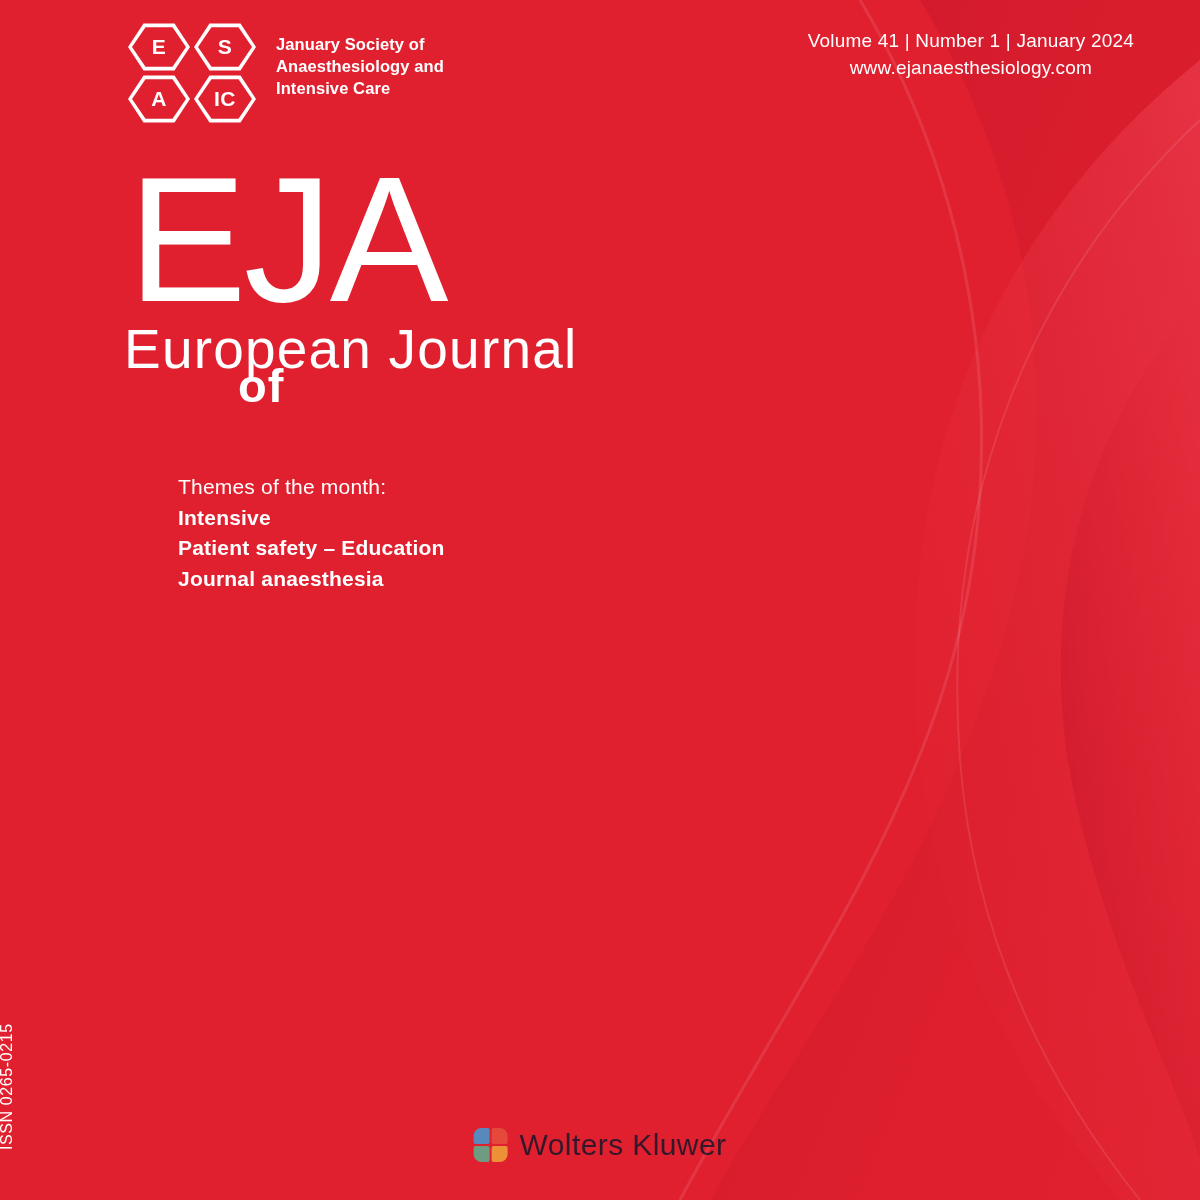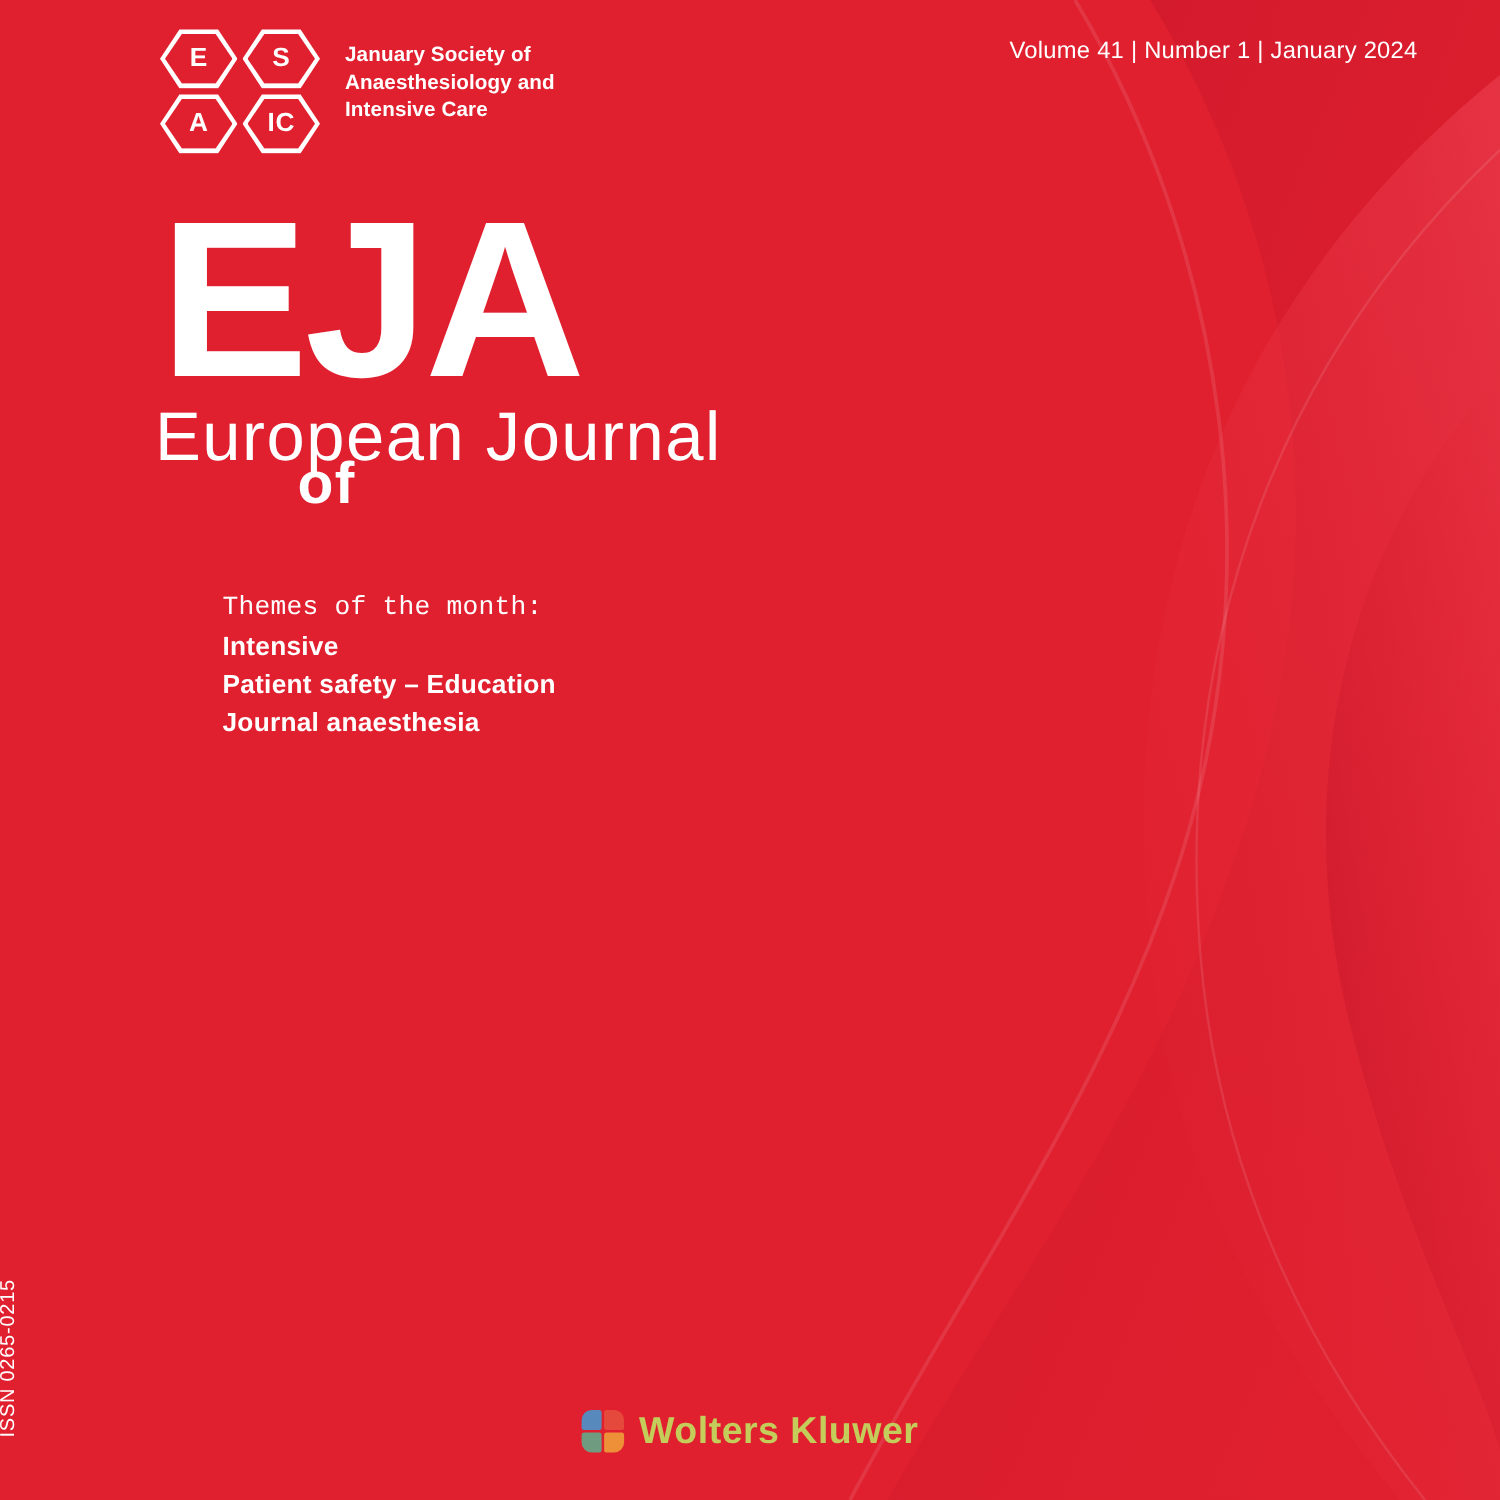--- a/index.html
+++ b/index.html
@@ -87,21 +87,21 @@
     letter-spacing: 0.2px;
     font-weight: 400;
   }
 
   
   .eja {
     position: absolute;
     left: 128px;
     top: 158px;
     font-size: 178px;
-    font-weight: bold;
+    font-weight: normal;
     letter-spacing: -3px;
     line-height: 0.92;
   }
   .subtitle1 {
     position: absolute;
     left: 124px;
     top: 322px;
     font-size: 55px;
     letter-spacing: 1.2px;
     line-height: 1;
@@ -127,21 +127,21 @@
   
   .themes {
     position: absolute;
     left: 178px;
     top: 472px;
     font-size: 21px;
     line-height: 1.46;
     font-weight: bold;
     letter-spacing: 0.2px;
   }
-  .themes .lead { font-weight: 400; font-family: Liberation Mono, monospace; }
+  .themes .lead { font-weight: 400; }
 
   
   .issn {
     position: absolute;
     left: 16px;
     bottom: 50px;
     transform: rotate(-90deg);
     transform-origin: left bottom;
     font-size: 16px;
     letter-spacing: 0.6px;
@@ -171,22 +171,22 @@
     display: block;
     border-radius: 2px;
   }
   .wk-mark i:nth-child(1) { background: #3aa0dc; border-radius: 8px 2px 2px 2px;}
   .wk-mark i:nth-child(2) { background: #e7533f; border-radius: 2px 8px 2px 2px;}
   .wk-mark i:nth-child(3) { background: #57b894; border-radius: 2px 2px 2px 8px;}
   .wk-mark i:nth-child(4) { background: #f0a93b; border-radius: 2px 2px 8px 2px;}
   .wk-text {
     font-size: 30px;
     letter-spacing: 0.4px;
-    color: #bef264;
-    font-weight: 700;
+    color: #0f172a;
+    font-weight: 400;
   }
 </style>
 </head>
 <body>
 
 <div class="cover">
 
   <div class="swirl" style="left:560px; top:0; width:640px; height:1200px;">
     <svg width="640" height="1200" viewBox="0 0 640 1200" xmlns="http://www.w3.org/2000/svg">
       <defs>
@@ -236,20 +236,21 @@
     </div>
     <div class="esaic-text">
       <div>January Society of</div>
       <div>Anaesthesiology and</div>
       <div>Intensive Care</div>
     </div>
   </div>
 
   <div class="issue-info">
     <div>Volume 41 | Number 1 | January 2024</div>
+    <div>www.ejanaesthesiology.com</div>
   </div>
 
   <div class="eja">EJA</div>
   <div class="subtitle1">European Journal</div>
   <div class="subtitle2">of</div>
 
   <div class="themes">
     <div class="lead">Themes of the month:</div>
     <div>Intensive</div>
     <div>Patient safety – Education</div>

